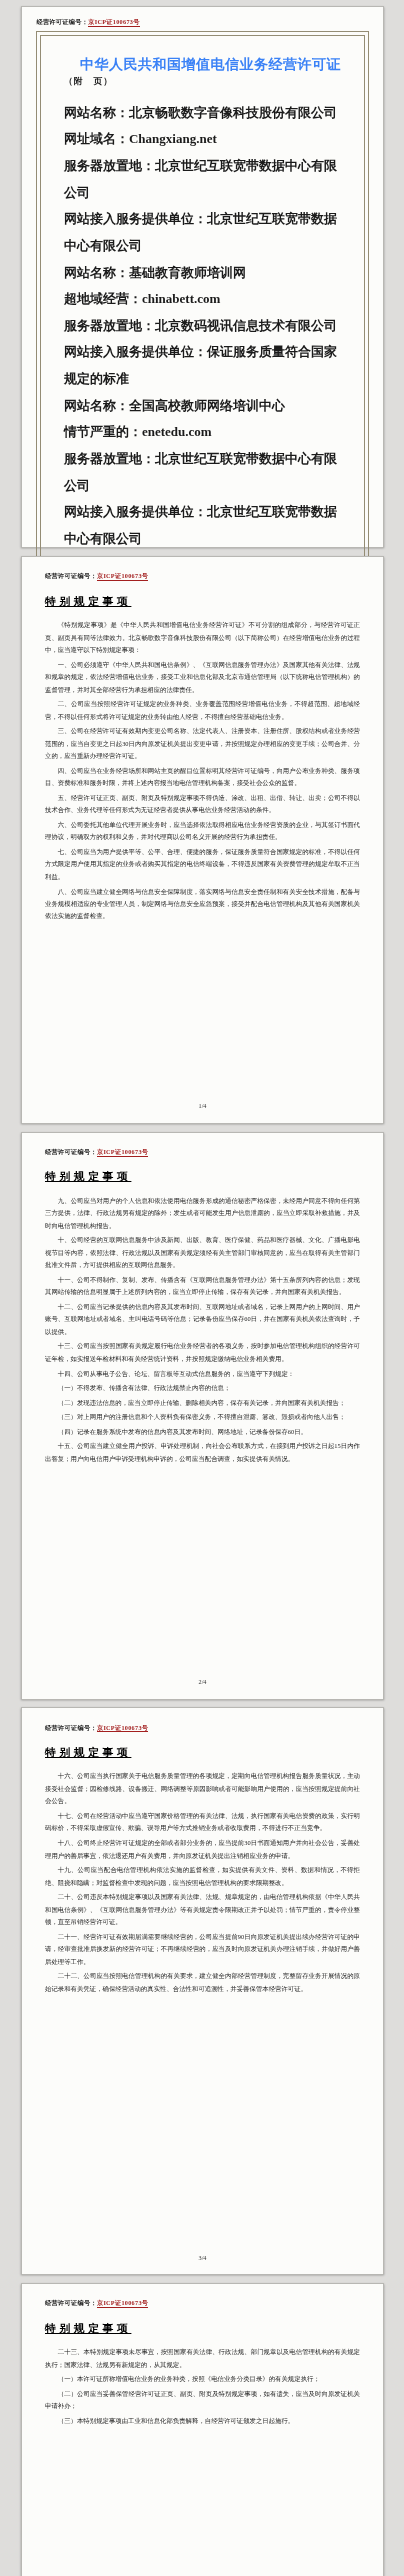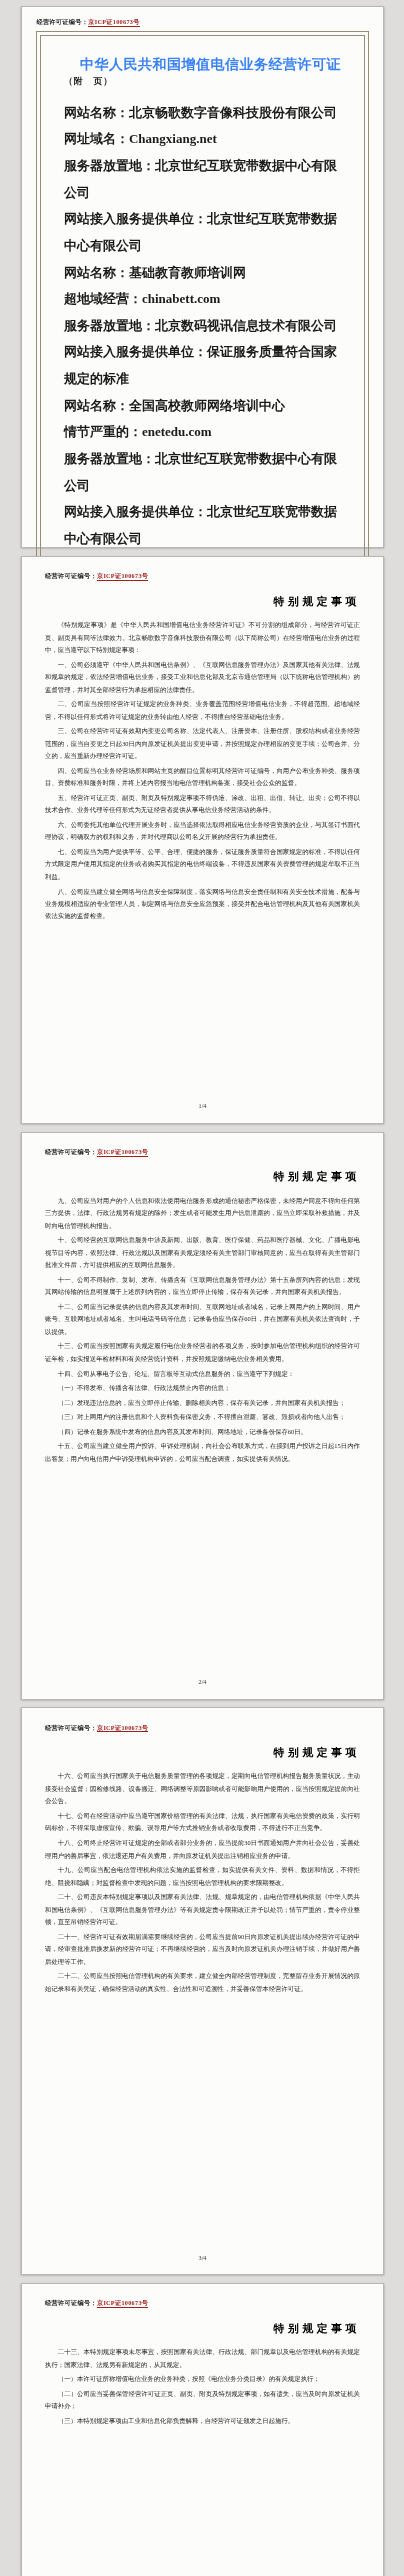--- a/index.html
+++ b/index.html
@@ -84,26 +84,27 @@
   .page.prov {
     height: 568px;
     padding: 15.5px 23px 0 23px;
   }
   .prov-header {
     font-size: 6.2px;
     font-weight: bold;
     letter-spacing: 0.3px;
   }
   .prov-title {
-    text-align: right;
+    text-align: left;
     font-size: 10.8px;
     font-weight: bold;
     letter-spacing: 3.6px;
     margin: 13.4px 0 10.3px 0;
     color: #000;
+    text-decoration: underline;
   }
   .prov-body p {
     margin: 0 0 2.1px 0;
     font-size: 6.4px;
     line-height: 1.95;
     text-align: justify;
     text-indent: 2em;
     color: #222;
   }
   .page-no {

